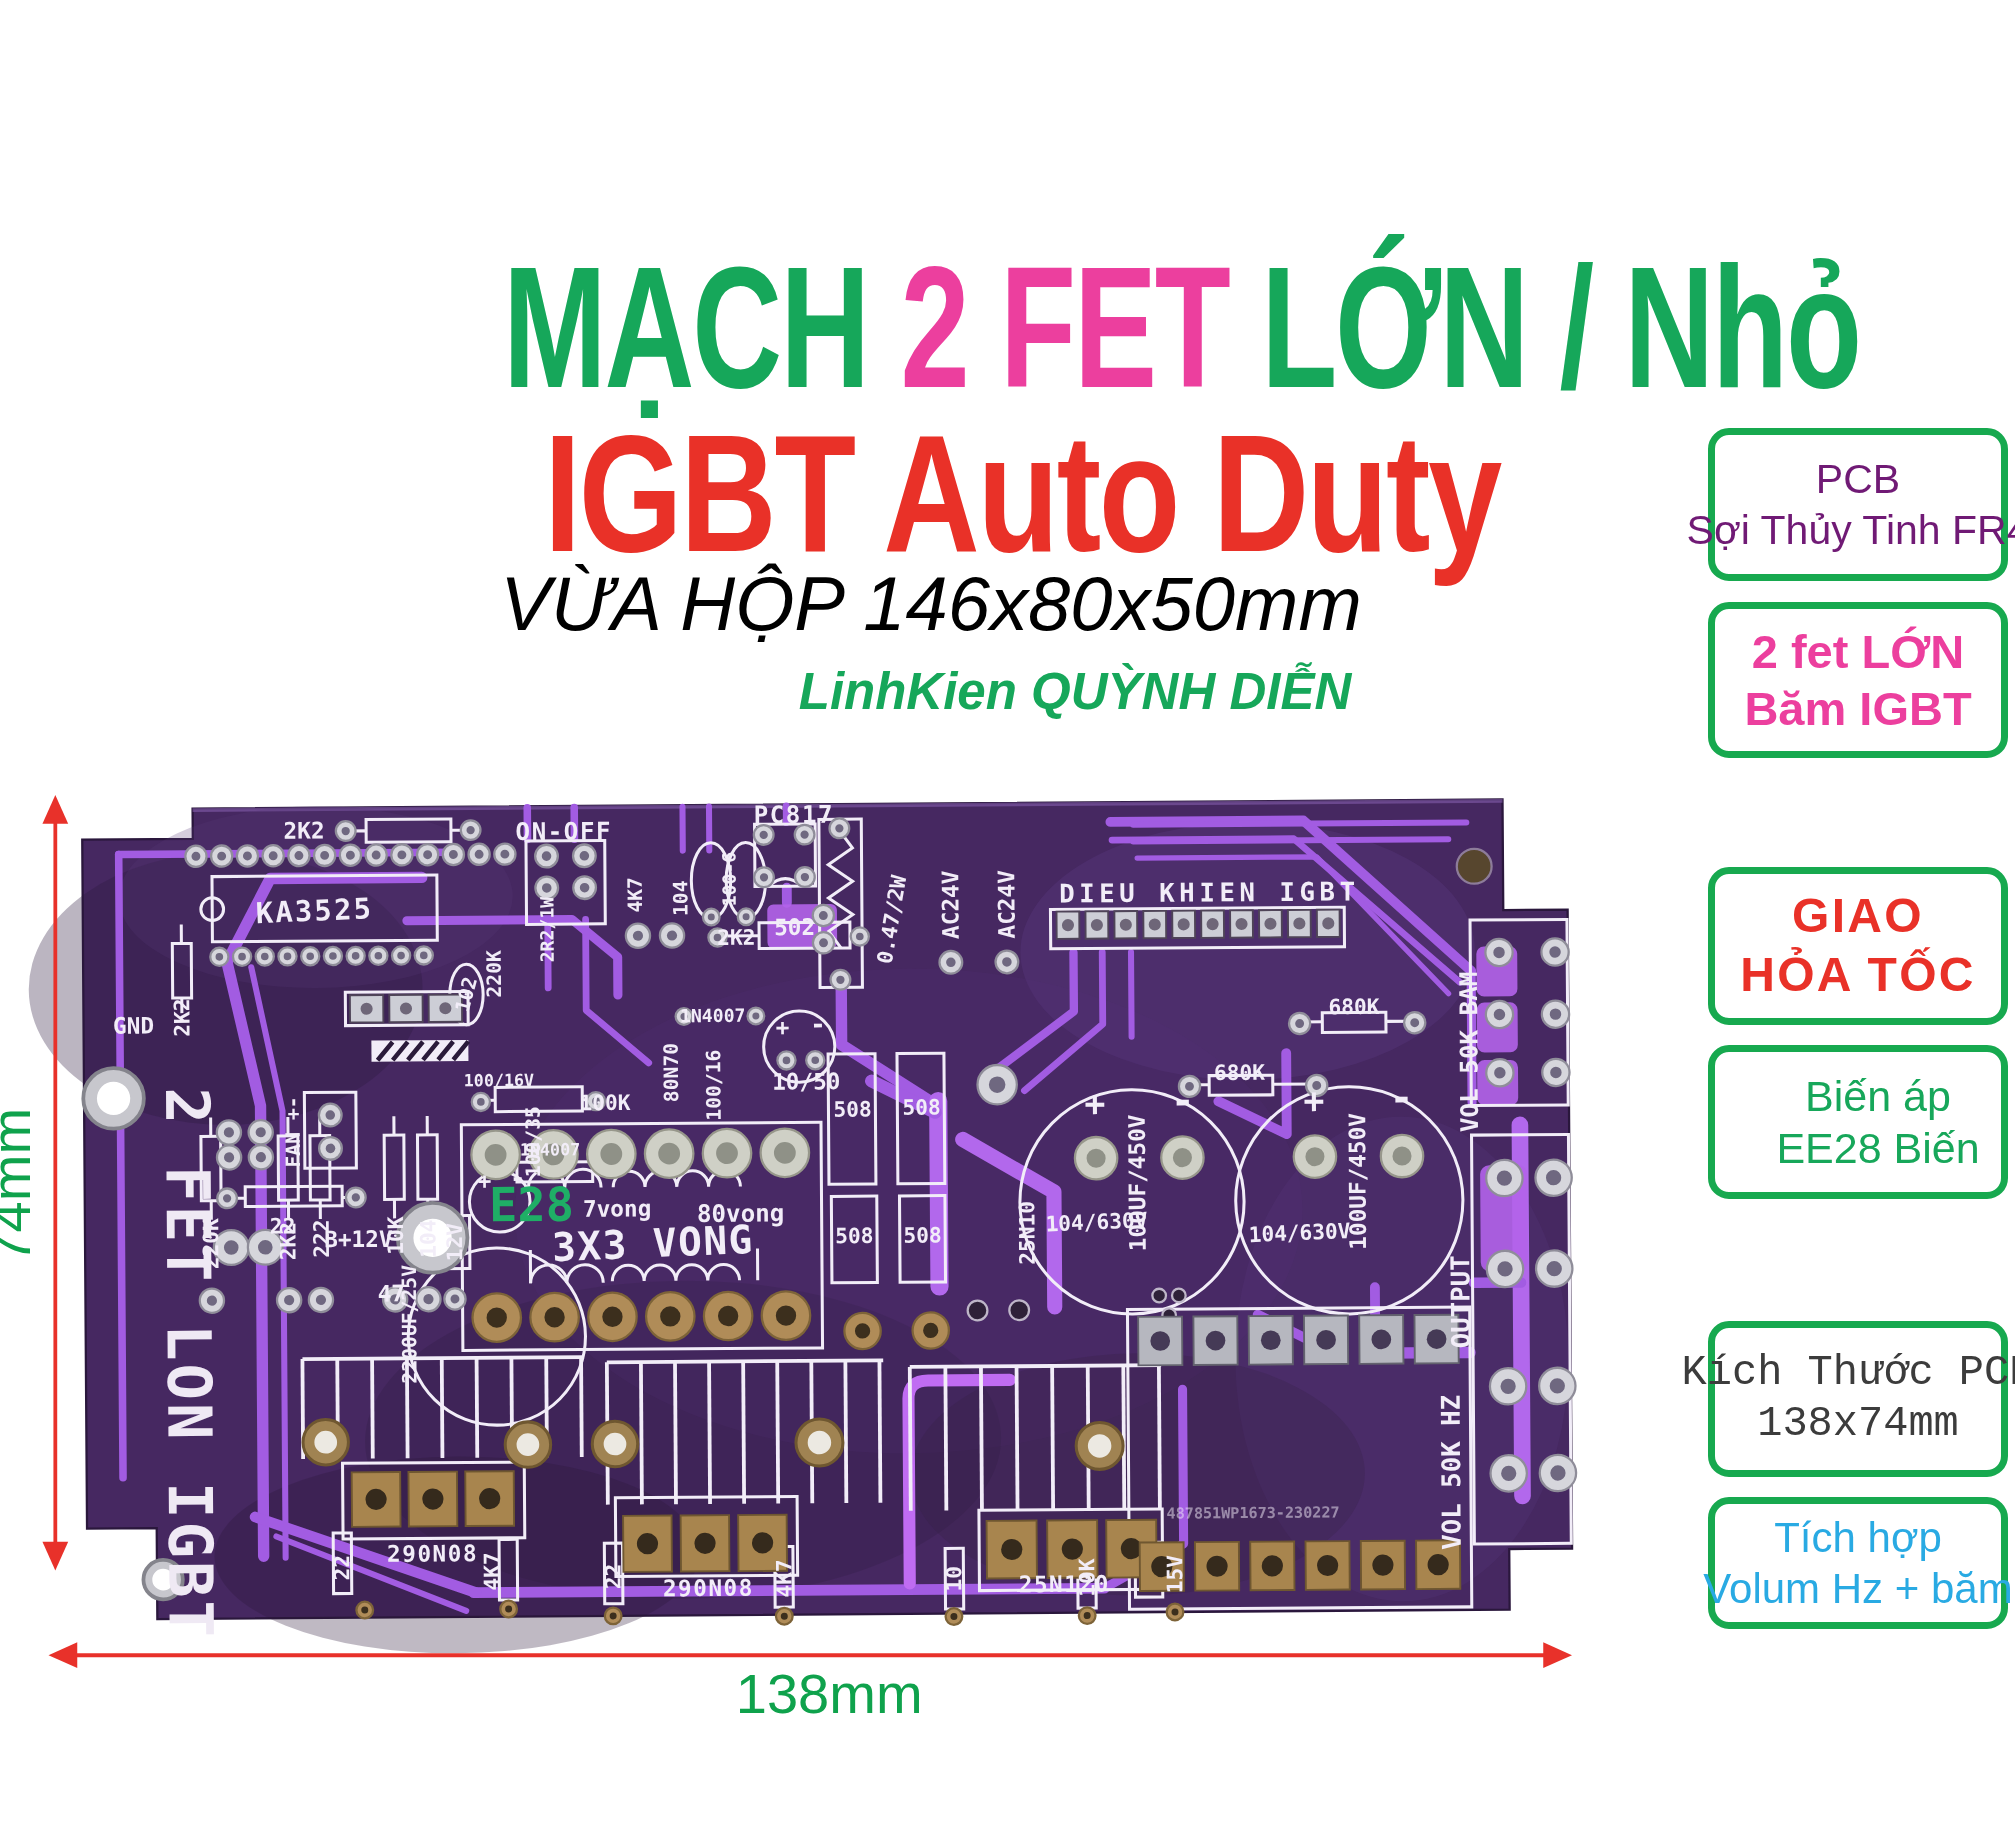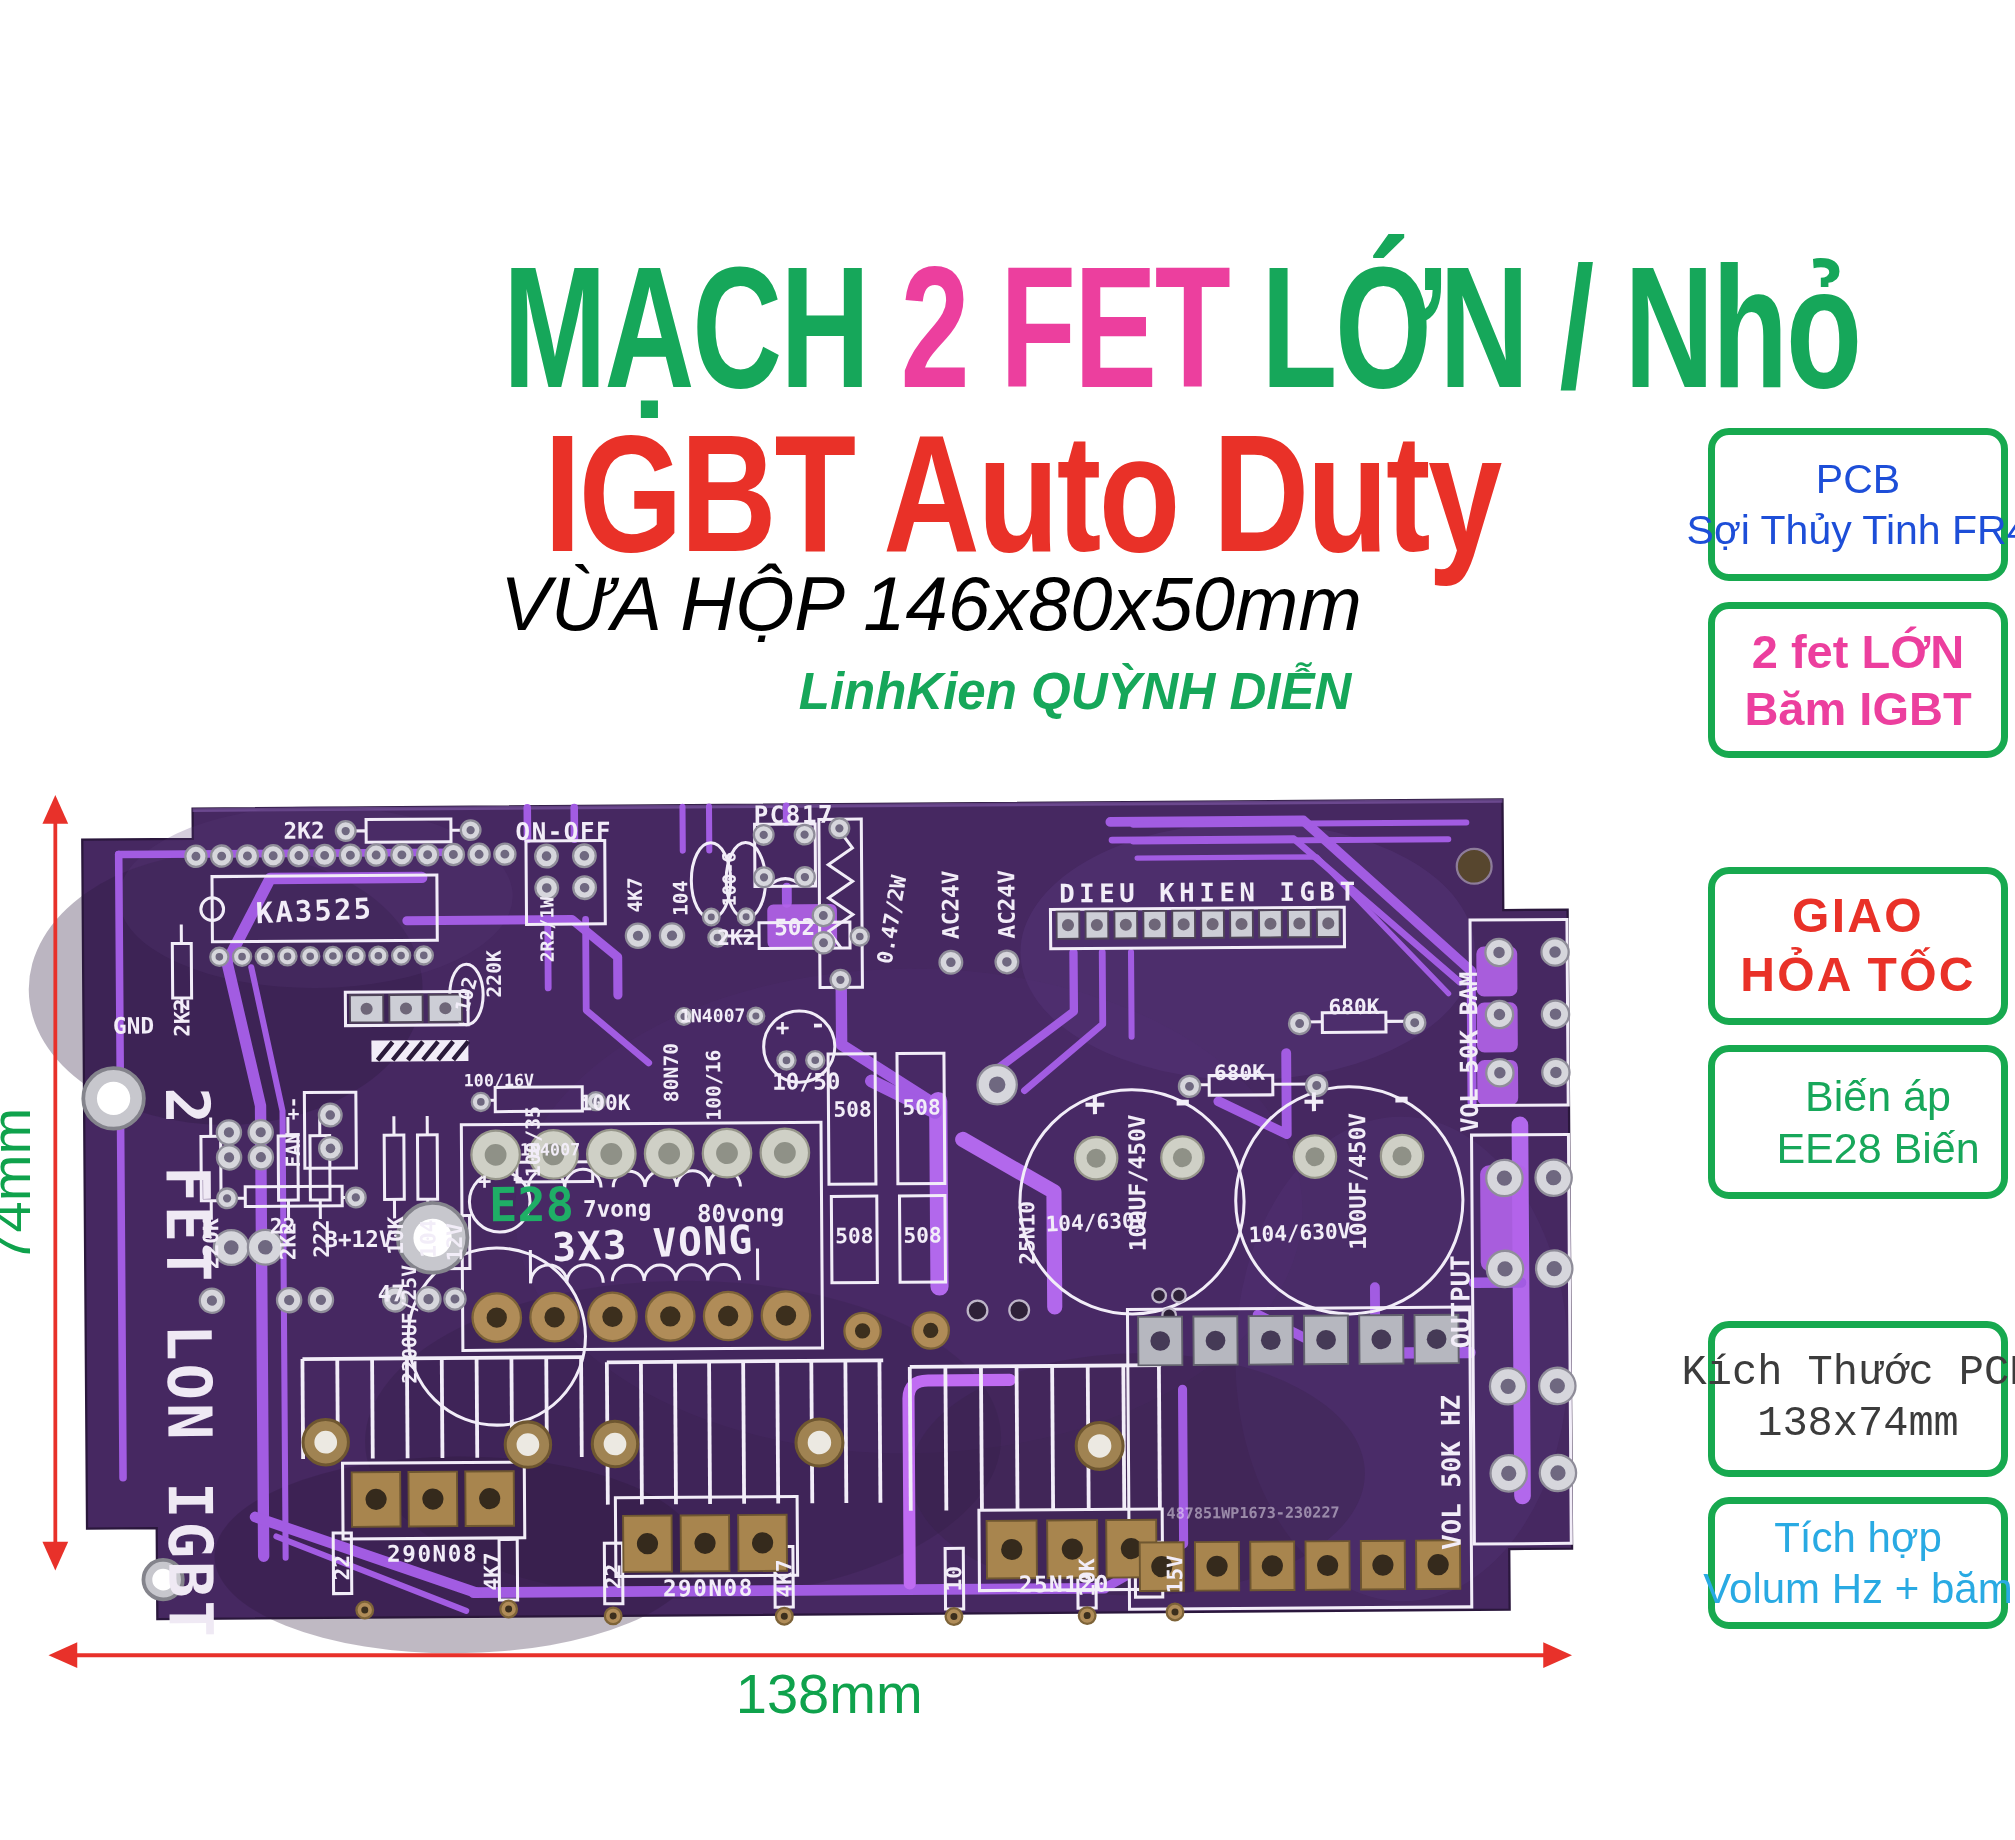--- a/index.html
+++ b/index.html
@@ -30,21 +30,21 @@
 </head>
 <body>
 
 <div class="title-line t1">
   <span class="g">MẠCH </span><span class="p">2 FET </span><span class="g">LỚN / Nhỏ</span>
 </div>
 <div class="title-line t2">IGBT Auto Duty</div>
 <div class="title-line t3">VỪA HỘP 146x80x50mm</div>
 <div class="title-line t4">LinhKien QUỲNH DIỄN</div>
 
-<div class="info-box b1" style="color: #1d4ed8; font-weight: normal;">
+<div class="info-box b1" style="color: #701a75; font-weight: normal;">
   <div>PCB</div>
   <div>Sợi Thủy Tinh FR4</div>
 </div>
 <div class="info-box b2" style="color: rgb(236, 63, 158); font-weight: bold;">
   <div>2 fet LỚN</div>
   <div>Băm IGBT</div>
 </div>
 <div class="info-box b3" style="color: rgb(233, 49, 40); font-weight: bold;">
   <div>GIAO</div>
   <div>HỎA TỐC</div>

